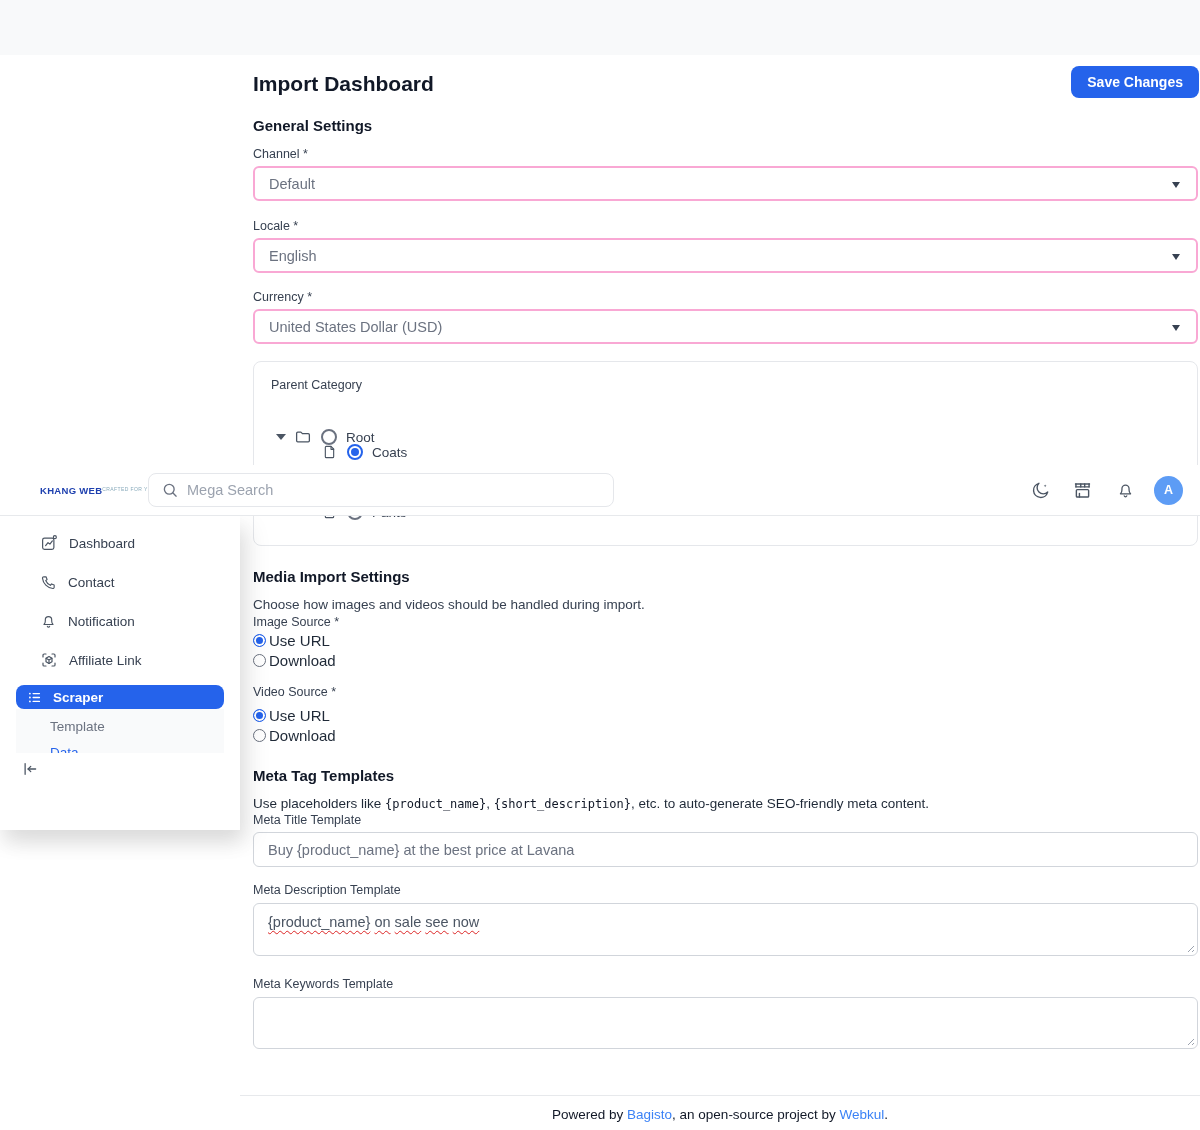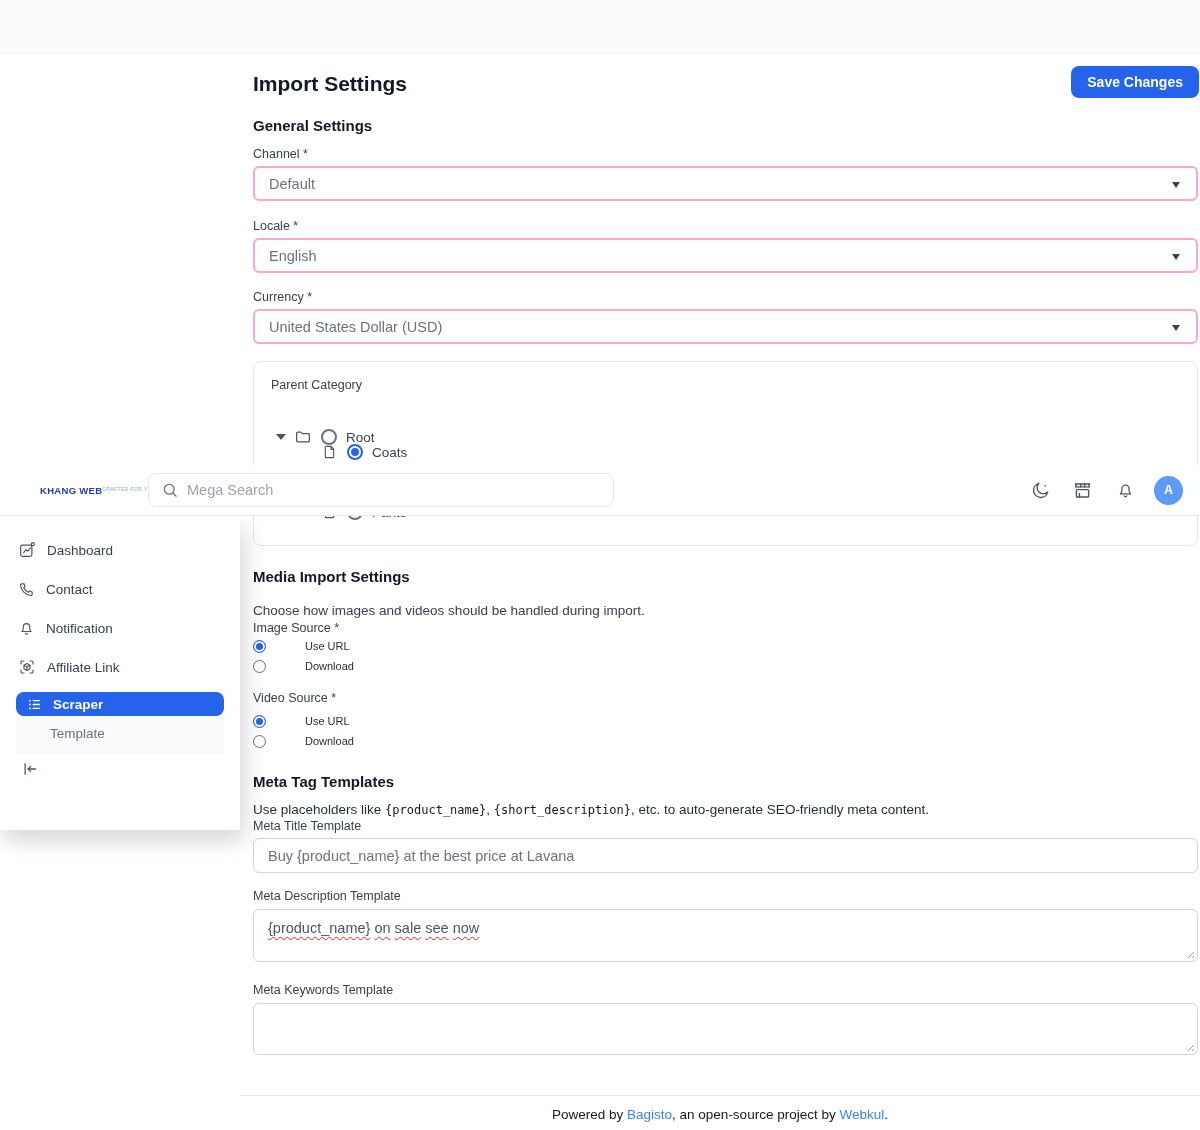--- a/index.html
+++ b/index.html
@@ -51,37 +51,37 @@
   .appbar-right { margin-left:auto; display:flex; align-items:center; margin-right:17px; }
   .appbar-icon { color:#4b5563; display:flex; align-items:center; cursor:pointer; }
   .gap-a { margin-right:21px; } .gap-b { margin-right:23px; } .gap-c { margin-right:19px; }
   .avatar { width:29px; height:29px; border-radius:50%; background:#5d9cf5; color:#fff; font-size:12.5px; font-weight:600;
             display:flex; align-items:center; justify-content:center; cursor:pointer; }
 
   
   .sidebar { position:absolute; left:0; top:516px; width:240px; height:314px; background:#fff; z-index:20;
              box-shadow:10px 10px 22px rgba(0,0,0,.08), 0 14px 18px rgba(0,0,0,.08); }
   .nav { height:237px; overflow:hidden; padding-top:13px; }
-  .nav-item { height:28px; margin-bottom:11px; display:flex; align-items:center; padding-left:18px; cursor:pointer;margin-top:7px; }
+  .nav-item { height:28px; margin-bottom:11px; display:flex; align-items:center; padding-left:40px; cursor:pointer; }
   .nav-item .nav-ic { color:#4b5563; display:flex; margin-right:11px; }
   .nav-item .nav-label { font-size:13.5px; font-weight:500; color:#374151; }
   .nav-item.active { background:#2563eb; border-radius:8px; margin:0 16px; padding-left:10px; height:24px; }
   .nav-item.active .nav-ic { color:#fff; margin-right:10px; }
   .nav-item.active .nav-label { color:#fff; font-weight:600; }
   .submenu { margin:0 16px; background:#f9fafb; border-radius:0 0 8px 8px; padding-top:4px; }
   .submenu-item { height:26px; display:flex; align-items:center; padding-left:34px; font-size:13.5px; color:#6b7280; cursor:pointer; }
   .submenu-item.active { color:#2563eb; font-weight:500; }
   .sidebar-bottom { position:absolute; left:0; bottom:0; width:240px; height:77px; background:#fff; }
   .collapse-btn { position:absolute; left:21px; top:7px; color:#4b5563; display:flex; cursor:pointer; }
 
   
   .media-heading { margin-top:22px; }
-  .media-desc { margin-top:17px; font-size:13.5px; line-height:16px; color:#374151; }
+  .media-desc { margin-top:11px; font-size:13.5px; line-height:16px; color:#374151; }
   .radio-label { margin-top:2px; }
-  .radio-row { height:20px; display:flex; align-items:center; font-size:11px; color:#1f2937; cursor:pointer;gap:36px; }
+  .radio-row { height:20px; display:flex; align-items:center; font-size:15px; color:#1f2937; cursor:pointer; }
   .radio-row:first-of-type { margin-top:4px; }
   .radio-sm { width:13px; height:13px; border-radius:50%; border:1.5px solid #6b7280; background:#fff; margin-right:3px; flex:0 0 auto; }
   .radio-sm.checked { border:1.5px solid #2563eb; background:#2563eb; box-shadow:inset 0 0 0 2px #fff; }
   .vs-label { margin-top:15px; }
   .vs-row1 { margin-top:5px; }
 
   
   .meta-heading { margin-top:22px; }
   .meta-hint { margin-top:11px; font-size:13.5px; line-height:16px; color:#1f2937; }
   .meta-hint code { font-family:"DejaVu Sans Mono","Liberation Mono",monospace; font-size:12px; color:#111827; }
@@ -107,21 +107,21 @@
   svg { display:block; }
 </style>
 </head>
 <body>
 
 <div id="app">
 
   <div class="topstrip"></div>
 
   <div class="content">
-    <h1 class="page-title">Import Settings</h1>
+    <h1 class="page-title">Import Dashboard</h1>
 
     <div class="section-heading gs-heading">General Settings</div>
 
     <div class="field-label mt12">Channel *</div>
     <div class="select-box">
       <span>Default</span>
       <span class="select-caret"></span>
     </div>
 
     <div class="field-label mt18">Locale *</div>

